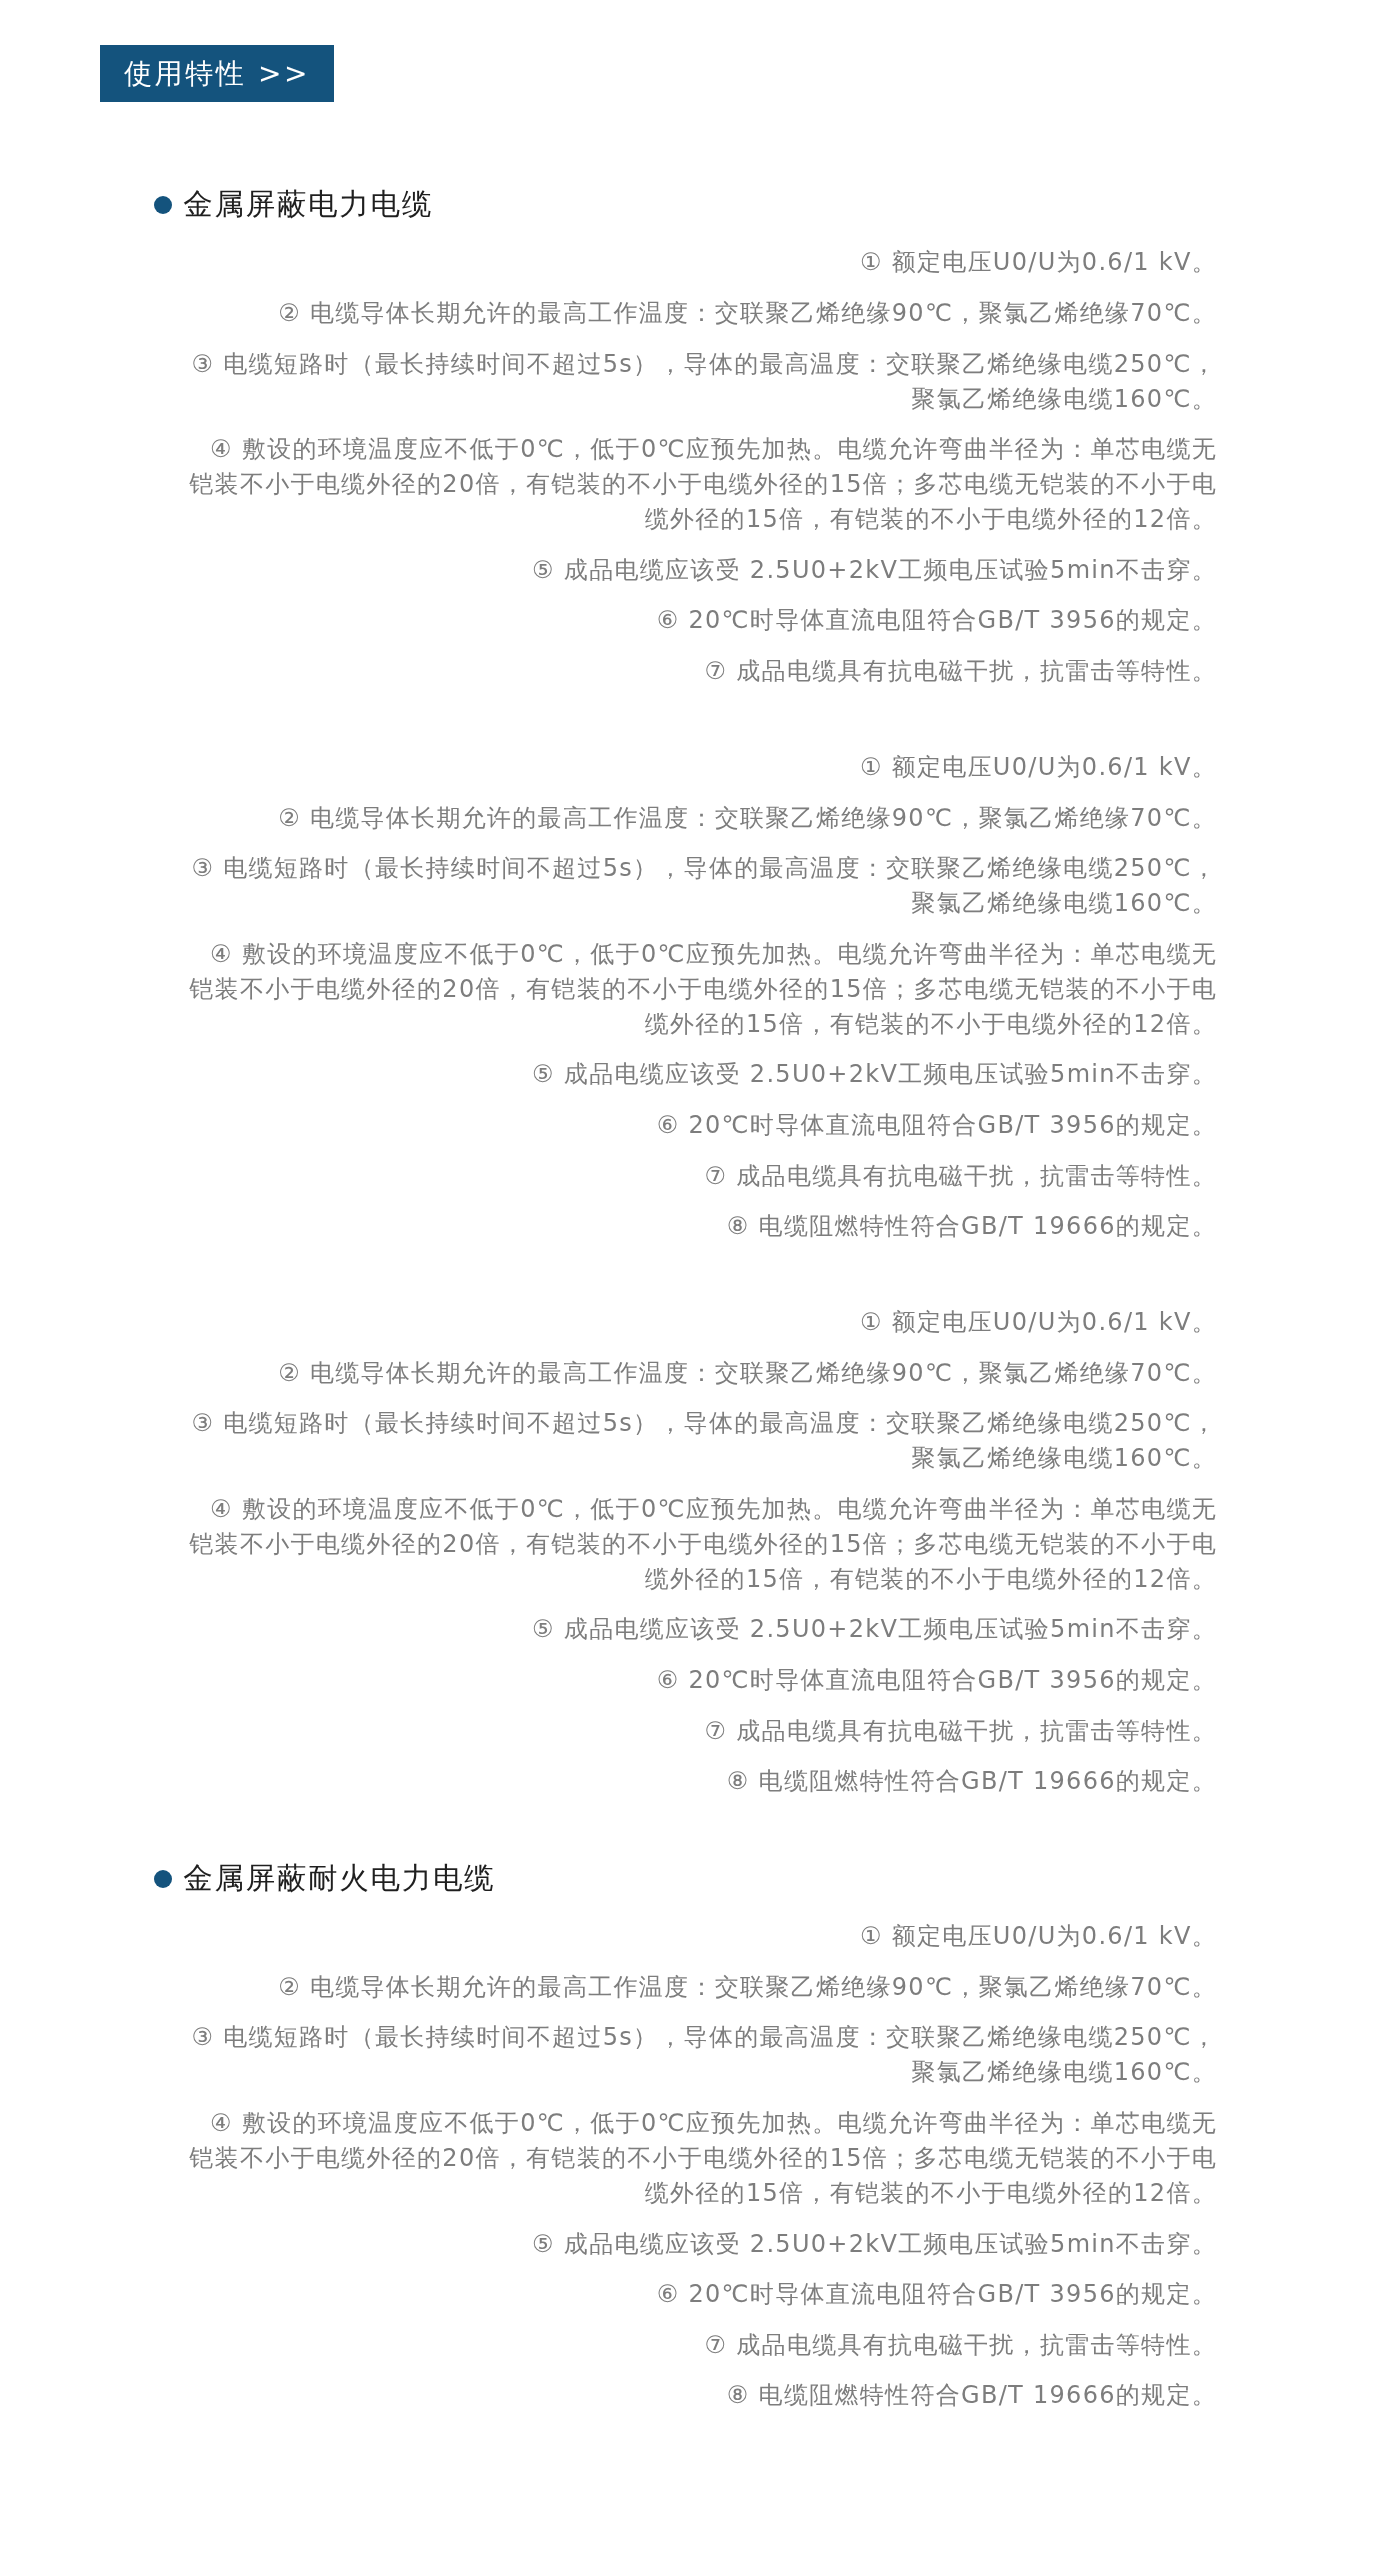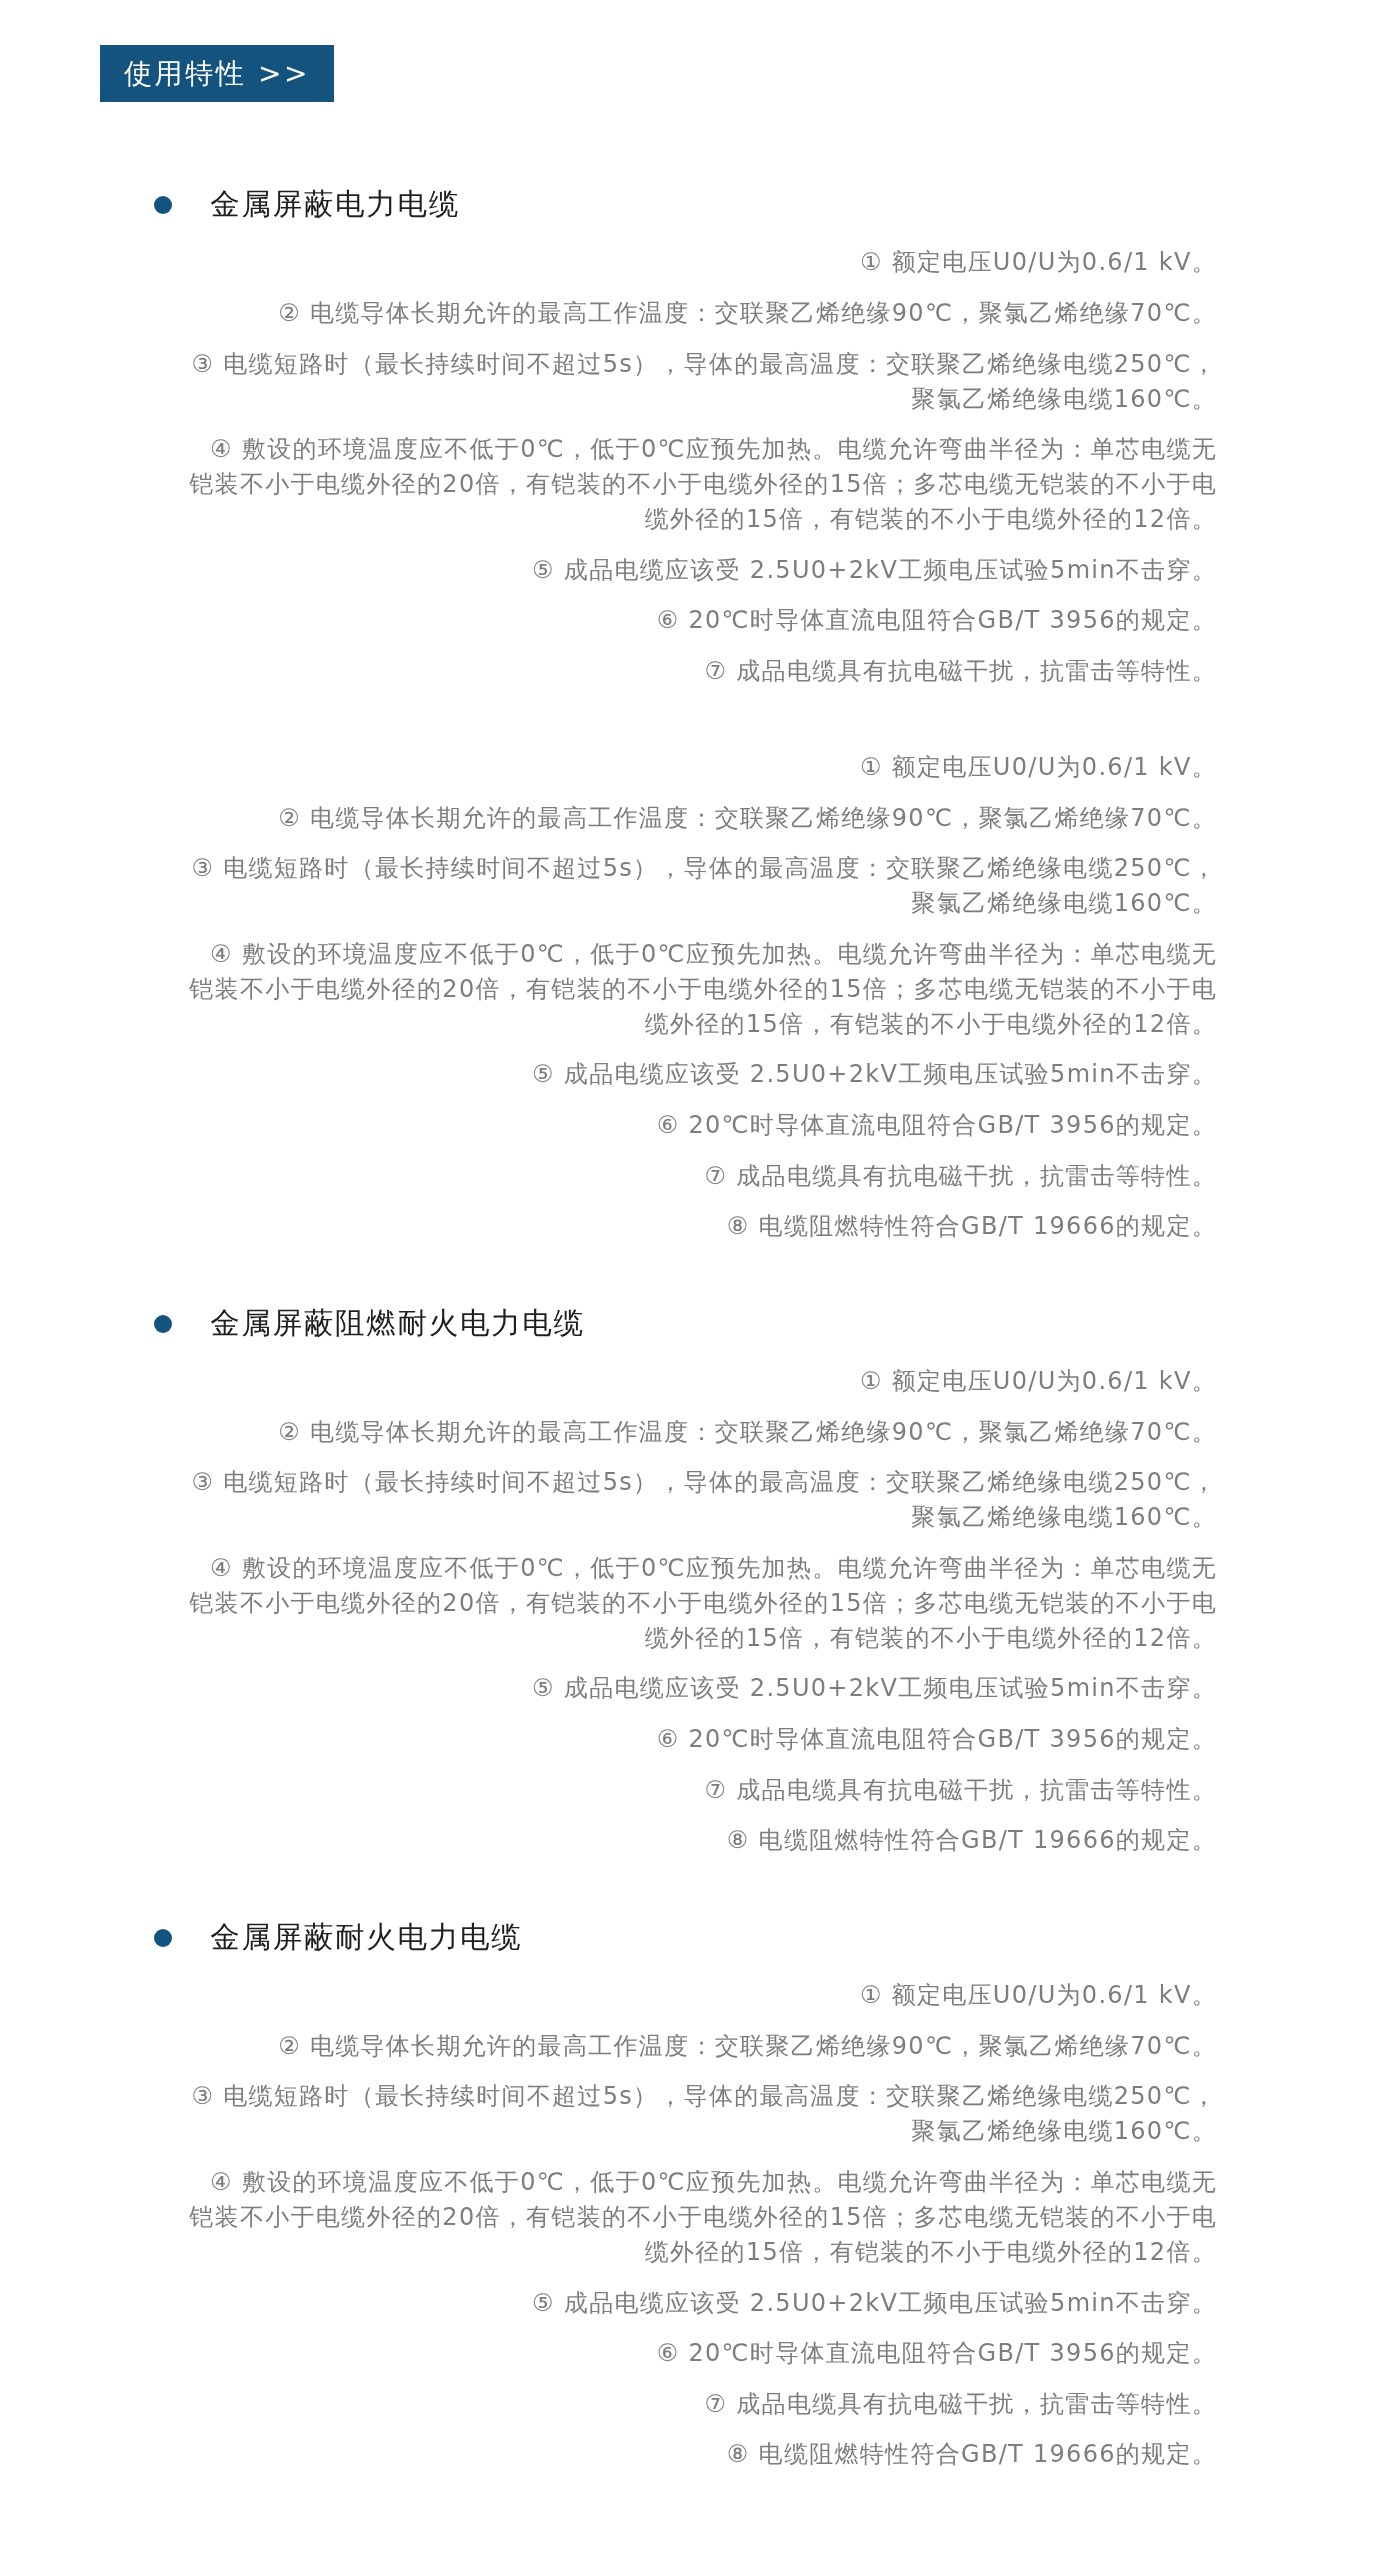--- a/index.html
+++ b/index.html
@@ -39,21 +39,20 @@
   .cable-section {
     margin-top: 61px;
   }
   .cable-section:first-child {
     margin-top: 76px;
   }
   .sec-header {
     display: flex;
     align-items: center;
     height: 38px;
-    gap: 27px;
   }
   .bullet {
     width: 18px;
     height: 18px;
     border-radius: 50%;
     background: var(--bullet);
     flex: none;
     margin-right: 11.3px;
   }
   .sec-title {
@@ -108,24 +107,20 @@
           <p class="item">③ 电缆短路时（最长持续时间不超过5s），导体的最高温度：交联聚乙烯绝缘电缆250℃，聚氯乙烯绝缘电缆160℃。</p>
           <p class="item">④ 敷设的环境温度应不低于0℃，低于0℃应预先加热。电缆允许弯曲半径为：单芯电缆无铠装不小于电缆外径的20倍，有铠装的不小于电缆外径的15倍；多芯电缆无铠装的不小于电缆外径的15倍，有铠装的不小于电缆外径的12倍。</p>
           <p class="item">⑤ 成品电缆应该受 2.5U0+2kV工频电压试验5min不击穿。</p>
           <p class="item">⑥ 20℃时导体直流电阻符合GB/T 3956的规定。</p>
           <p class="item">⑦ 成品电缆具有抗电磁干扰，抗雷击等特性。</p>
           <p class="item">⑧ 电缆阻燃特性符合GB/T 19666的规定。</p>
         </div>
   </section>
 
   <section class="cable-section">
-    <div class="sec-header">
-      <span class="bullet"></span>
-      <h2 class="sec-title">金属屏蔽阻燃耐火电力电缆</h2>
-    </div>
     <div class="items">
           <p class="item">① 额定电压U0/U为0.6/1 kV。</p>
           <p class="item">② 电缆导体长期允许的最高工作温度：交联聚乙烯绝缘90℃，聚氯乙烯绝缘70℃。</p>
           <p class="item">③ 电缆短路时（最长持续时间不超过5s），导体的最高温度：交联聚乙烯绝缘电缆250℃，聚氯乙烯绝缘电缆160℃。</p>
           <p class="item">④ 敷设的环境温度应不低于0℃，低于0℃应预先加热。电缆允许弯曲半径为：单芯电缆无铠装不小于电缆外径的20倍，有铠装的不小于电缆外径的15倍；多芯电缆无铠装的不小于电缆外径的15倍，有铠装的不小于电缆外径的12倍。</p>
           <p class="item">⑤ 成品电缆应该受 2.5U0+2kV工频电压试验5min不击穿。</p>
           <p class="item">⑥ 20℃时导体直流电阻符合GB/T 3956的规定。</p>
           <p class="item">⑦ 成品电缆具有抗电磁干扰，抗雷击等特性。</p>
           <p class="item">⑧ 电缆阻燃特性符合GB/T 19666的规定。</p>
         </div>

